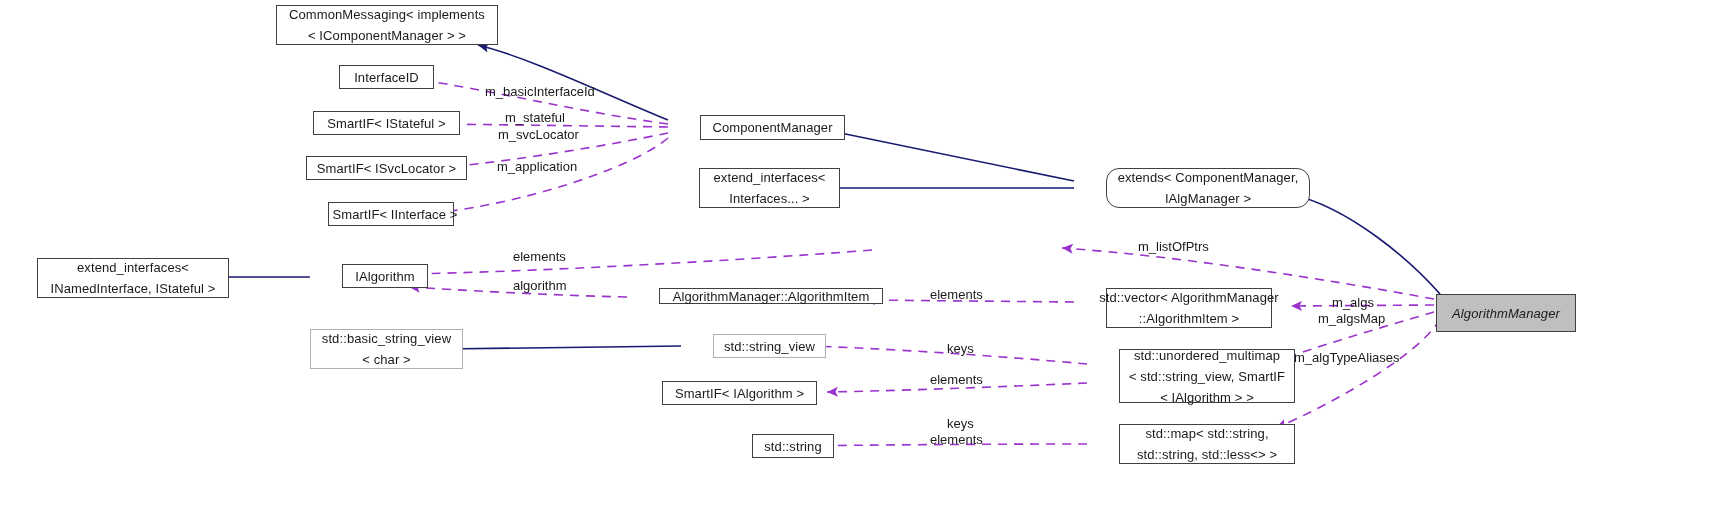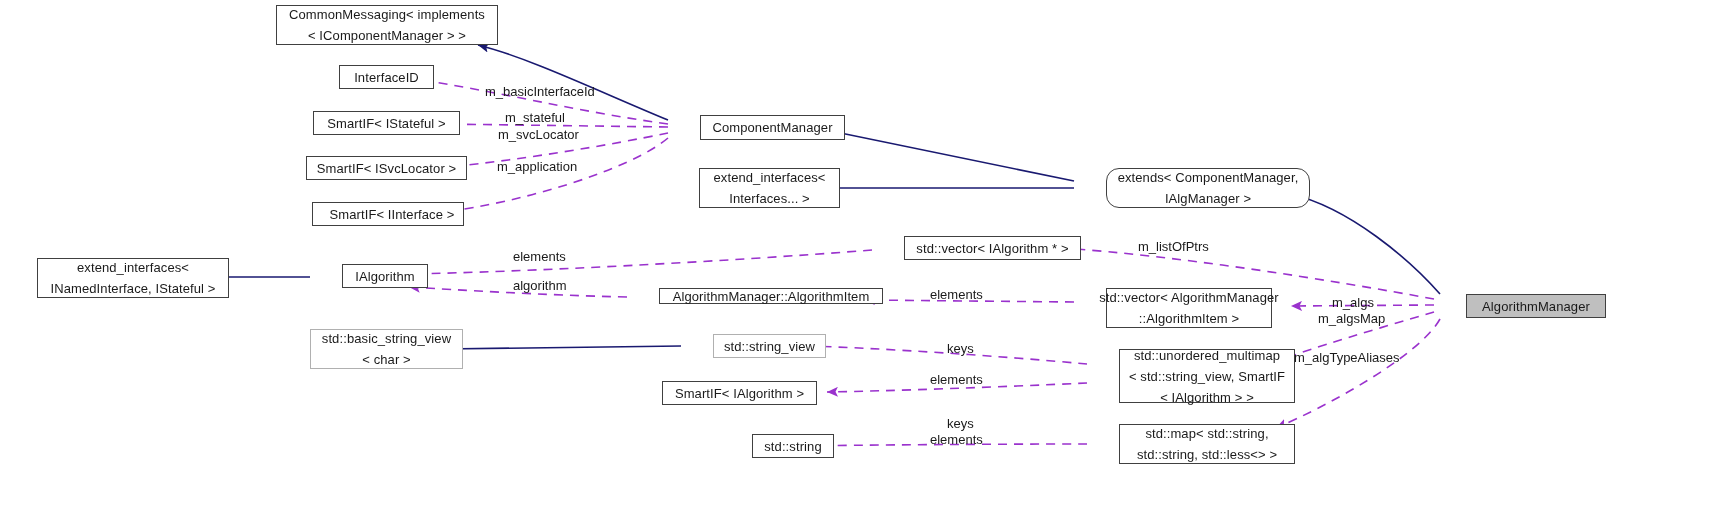--- a/index.html
+++ b/index.html
@@ -101,43 +101,42 @@
 
   <div class="node thick" style="left:244px; top:5px; width:222px; height:40px;">CommonMessaging&lt; implements
 &lt; IComponentManager &gt; &gt;</div>
 
   <div class="node thick" style="left:307px; top:65px; width:95px; height:24px;">InterfaceID</div>
 
   <div class="node thick" style="left:281px; top:111px; width:147px; height:24px;">SmartIF&lt; IStateful &gt;</div>
 
   <div class="node thick" style="left:274px; top:156px; width:161px; height:24px;">SmartIF&lt; ISvcLocator &gt;</div>
 
-  <div class="node thick" style="left:280px; top:202px; width:152px; height:24px;padding-left:8px;">SmartIF&lt; IInterface &gt;</div>
+  <div class="node thick" style="left:296px; top:202px; width:126px; height:24px;padding-left:8px;">SmartIF&lt; IInterface &gt;</div>
 
   <div class="node thick" style="left:668px; top:115px; width:145px; height:25px;">ComponentManager</div>
 
   <div class="node thick" style="left:667px; top:168px; width:141px; height:40px;">extend_interfaces&lt;
 Interfaces... &gt;</div>
 
   <div class="node thick" style="left:1074px; top:168px; width:204px; height:40px;border-radius:13px;">extends&lt; ComponentManager,
 IAlgManager &gt;</div>
 
   <div class="node thick" style="left:5px; top:258px; width:192px; height:40px;">extend_interfaces&lt;
 INamedInterface, IStateful &gt;</div>
 
   <div class="node thick" style="left:310px; top:264px; width:86px; height:24px;">IAlgorithm</div>
 
-  <div class="node thick" style="left:872px; top:236px; width:177px; height:24px;">std::vector&lt; IAlgorithm * &gt;</div>
 
   <div class="node thick" style="left:627px; top:288px; width:224px; height:16px;">AlgorithmManager::AlgorithmItem</div>
 
   <div class="node thick" style="left:1074px; top:288px; width:166px; height:40px;">std::vector&lt; AlgorithmManager
 ::AlgorithmItem &gt;</div>
 
-  <div class="node current" style="left:1434px; top:294px; width:140px; height:24px;">AlgorithmManager</div>
+  <div class="node current" style="left:1404px; top:294px; width:140px; height:38px;font-style:italic;">AlgorithmManager</div>
 
   <div class="node light" style="left:278px; top:329px; width:153px; height:40px;">std::basic_string_view
 &lt; char &gt;</div>
 
   <div class="node light" style="left:681px; top:334px; width:113px; height:24px;">std::string_view</div>
 
   <div class="node thick" style="left:1087px; top:349px; width:176px; height:54px;">std::unordered_multimap
 &lt; std::string_view, SmartIF
 &lt; IAlgorithm &gt; &gt;</div>
 

